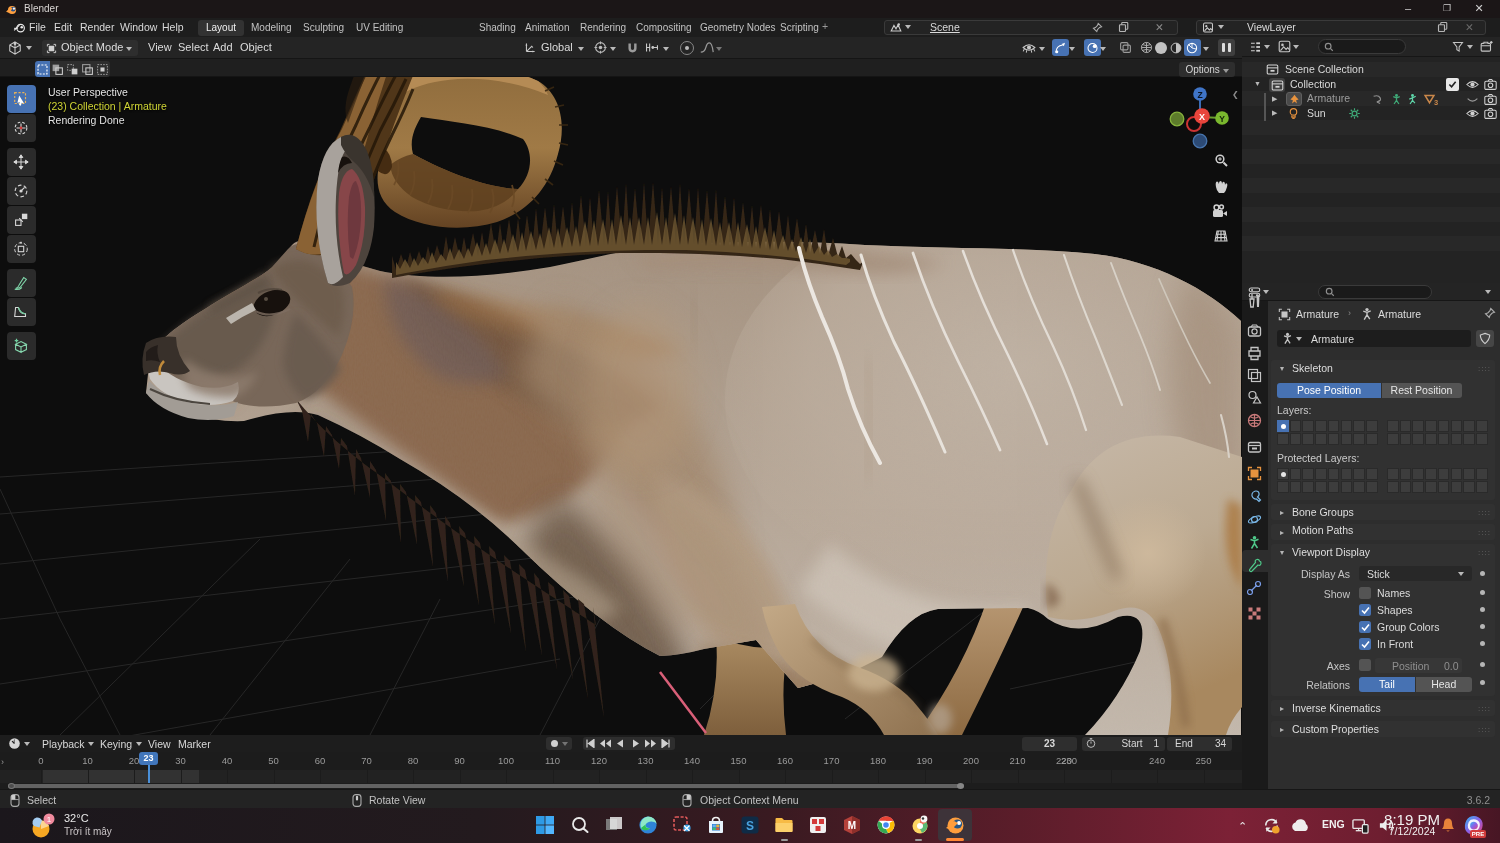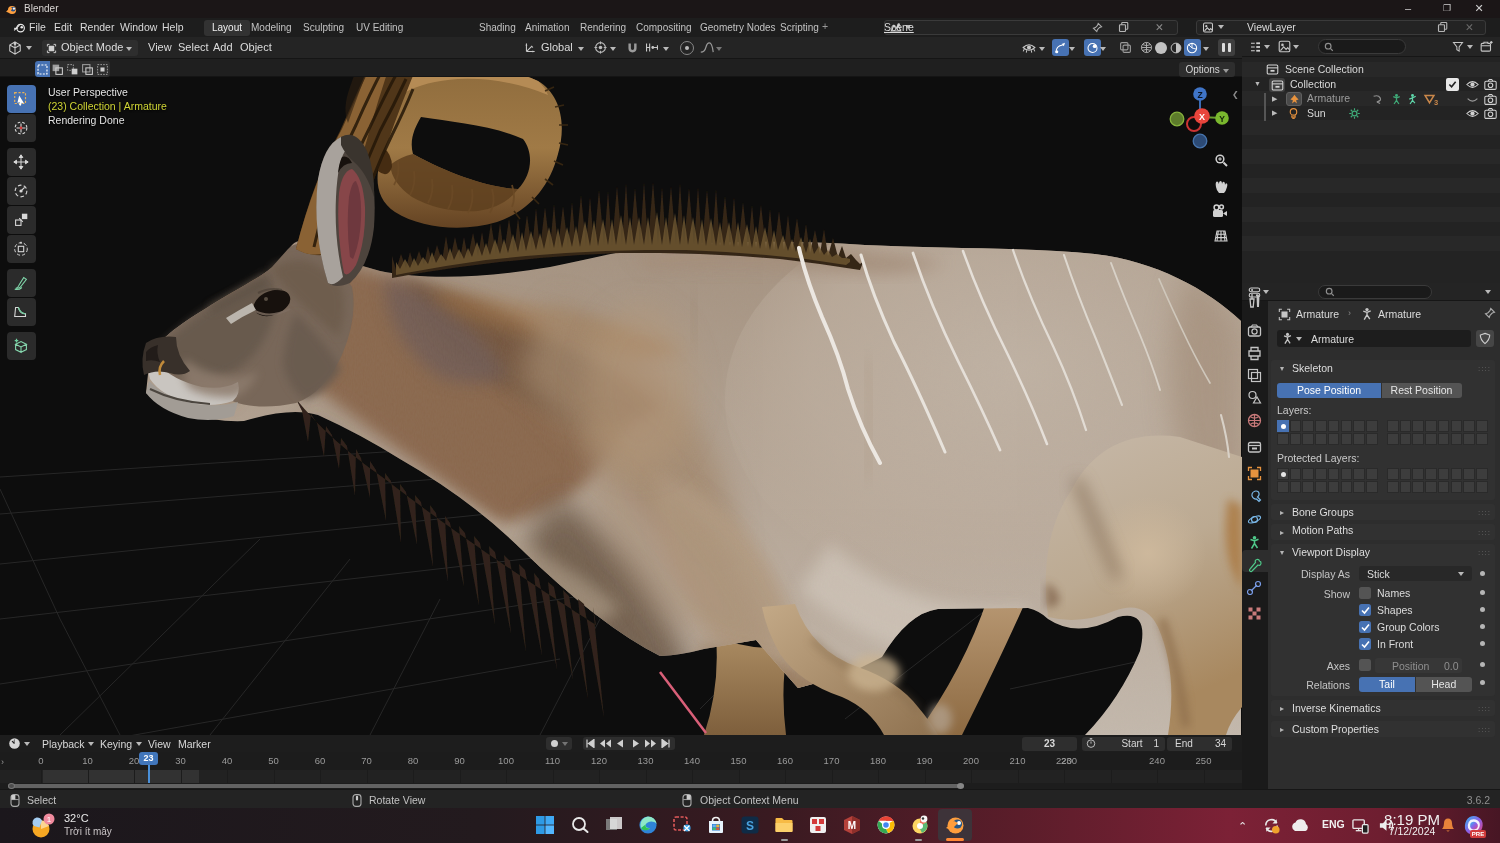--- a/index.html
+++ b/index.html
@@ -88,40 +88,40 @@
         <path d="M2 16 L11 7"></path>
         <path d="M2 12.5 L8 12.5"></path>
       </g>
       <circle cx="15" cy="10.5" r="2.2" fill="#e8e8e8"></circle>
     </svg>
     <span class="abs menu" style="left:29px;">File</span>
     <span class="abs menu" style="left:54px;">Edit</span>
     <span class="abs menu" style="left:80px;">Render</span>
     <span class="abs menu" style="left:120px;">Window</span>
     <span class="abs menu" style="left:162px;">Help</span>
-    <span class="abs wtab active" style="left:204px;">Layout</span>
+    <span class="abs wtab active" style="left:198px;">Layout</span>
     <span class="abs wtab" style="left:243px;">Modeling</span>
     <span class="abs wtab" style="left:295px;">Sculpting</span>
     <span class="abs wtab" style="left:348px;">UV Editing</span>
     <span class="abs wtab" style="left:404px;margin-top:32px;">Texture Paint</span>
     <span class="abs wtab" style="left:471px;">Shading</span>
     <span class="abs wtab" style="left:517px;">Animation</span>
     <span class="abs wtab" style="left:572px;">Rendering</span>
     <span class="abs wtab" style="left:628px;">Compositing</span>
     <span class="abs wtab" style="left:692px;">Geometry Nodes</span>
     <span class="abs wtab" style="left:772px;">Scripting</span>
     <span class="abs menu" style="left:822px;top:2px;color:#999;">+</span>
 
     <span class="abs scnfield" style="left:884px;width:294px;"></span>
     <svg class="abs" style="left:890px;top:4px;width:12px;height:11px;" viewBox="0 0 16 16">
       <path d="M1 13 L5 5 L8 10 L11 4 L15 13 Z" fill="none" stroke="#ccc" stroke-width="1.6"></path>
       <circle cx="12" cy="3.5" r="1.8" fill="#ccc"></circle>
     </svg>
     <span class="abs vsm" style="left:905px;top:7px;"></span>
-    <span class="abs menu" style="left:884px;text-decoration:underline;">Scene</span>
+    <span class="abs menu" style="left:930px;text-decoration:underline;">Scene</span>
     <svg class="abs" style="left:1092px;top:4px;width:11px;height:11px;" viewBox="0 0 16 16">
       <path d="M9 2 L14 7 L11 8 L8 11 L7 14 L2 9 L5 8 L8 5 Z" fill="none" stroke="#aaa" stroke-width="1.5"></path>
     </svg>
     <svg class="abs dupicon" style="left:1118px;top:3px;" viewBox="0 0 16 16">
       <rect x="5" y="2" width="8" height="9" rx="1" fill="none" stroke="#b5b5b5" stroke-width="1.5"></rect>
       <rect x="2" y="5" width="8" height="9" rx="1" fill="#2c2c2c" stroke="#b5b5b5" stroke-width="1.5"></rect>
     </svg>
     <span class="abs menu" style="left:1155px;color:#8a8a8a;">✕</span>
     <span class="abs scnfield" style="left:1196px;width:290px;"></span>
     <svg class="abs" style="left:1202px;top:4px;width:12px;height:11px;" viewBox="0 0 16 16">

